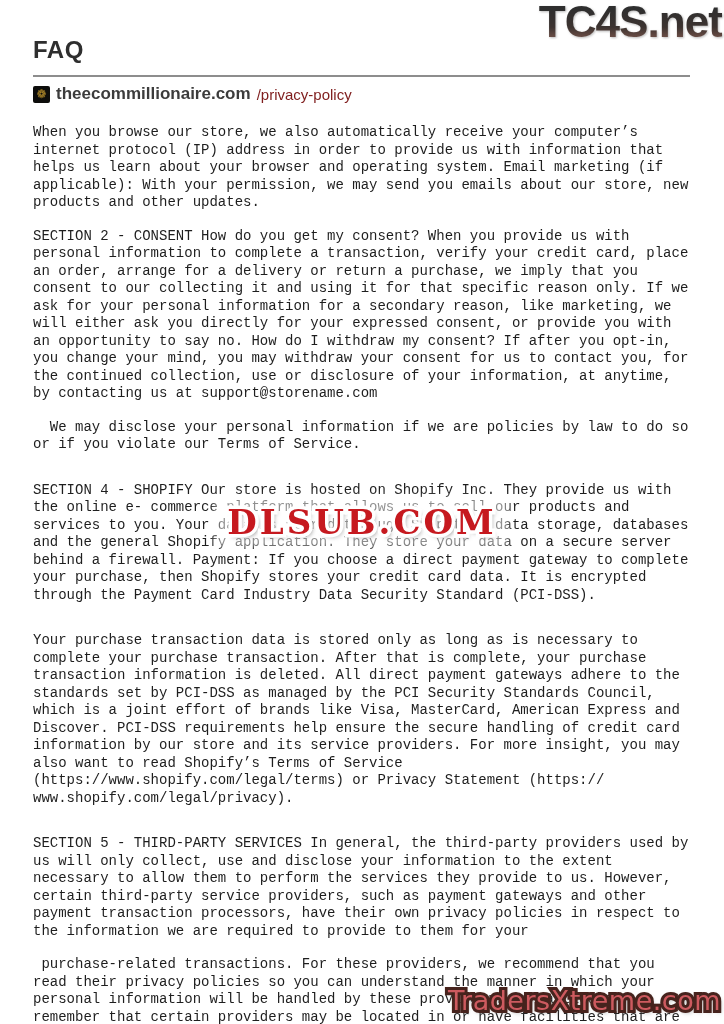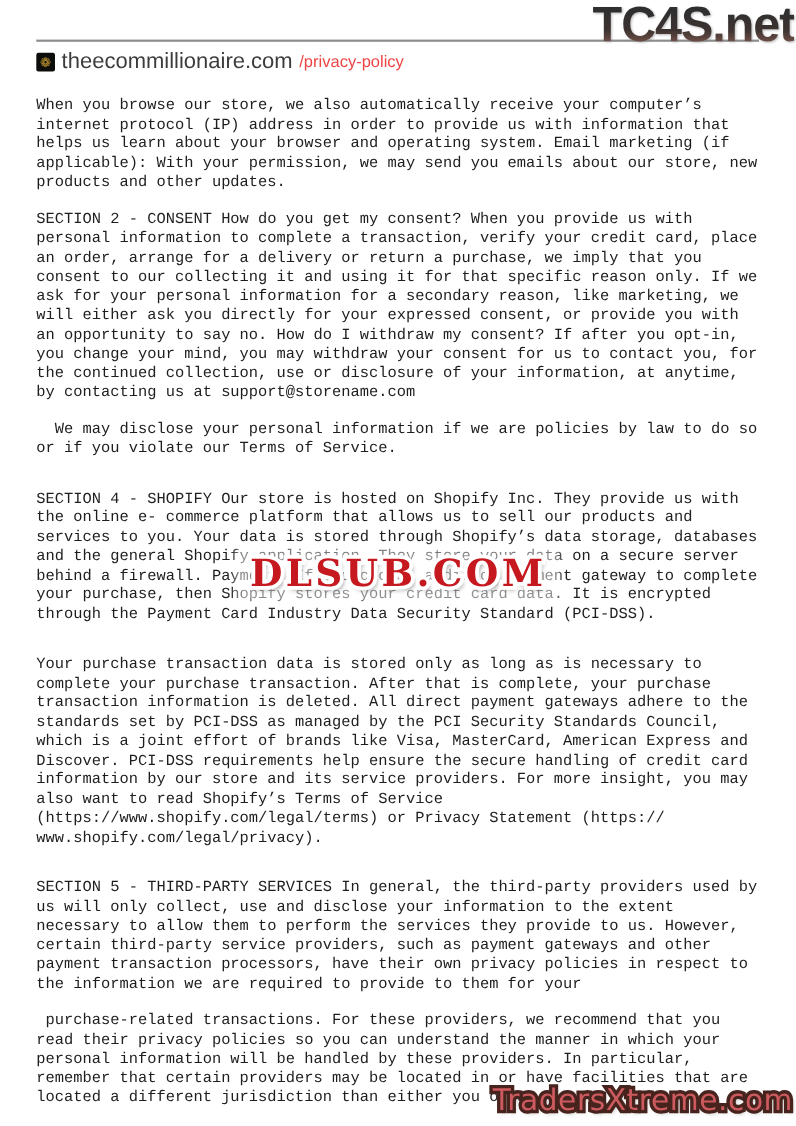--- a/index.html
+++ b/index.html
@@ -26,22 +26,22 @@
   .source-row {
     display: flex; align-items: center; gap: 6px;
     margin-bottom: 20px; cursor: pointer;
   }
   .favicon {
     width: 17px; height: 17px; background: #0d0d0b;
     border-radius: 2px; display: flex; align-items: center;
     justify-content: center; flex: 0 0 auto;
   }
   .fav-glyph { color: #c59a2f; font-size: 12px; line-height: 1; }
-  .domain { font-weight: normal; font-size: 20px; color: #3c3c3c; }
-  .path   { font-size: 15px; color: #ef4444; }
+  .domain { font-weight: bold; font-size: 17px; color: #3c3c3c; }
+  .path   { font-size: 15px; color: #7f1d1d; }
 
   .content { width: 658px; font-family: Liberation Mono, monospace; }
   .content p {
     margin: 0 0 16px 0;
     font-size: 14px; line-height: 17.5px; color: #1e1e1e;
     white-space: pre-wrap;
   }
   .gap-lg { margin-top: 28px !important; }
   .gap-xl { margin-top: 47px !important; }
 
@@ -93,20 +93,21 @@
   }
   .wm-bottom .fill { position: relative; color: #cd5a5f; }
 </style>
 </head>
 <body>
 
 <div class="doc">
 
   <div class="wm-top">TC4S.net</div>
 
+  <h1 class="page-title">FAQ</h1>
 
   <hr class="rule">
 
   <div class="source-row">
     <span class="favicon">
       <span class="fav-glyph">❁</span>
     </span>
     <span class="domain">theecommillionaire.com</span>
     <span class="path">/privacy-policy</span>
   </div>

